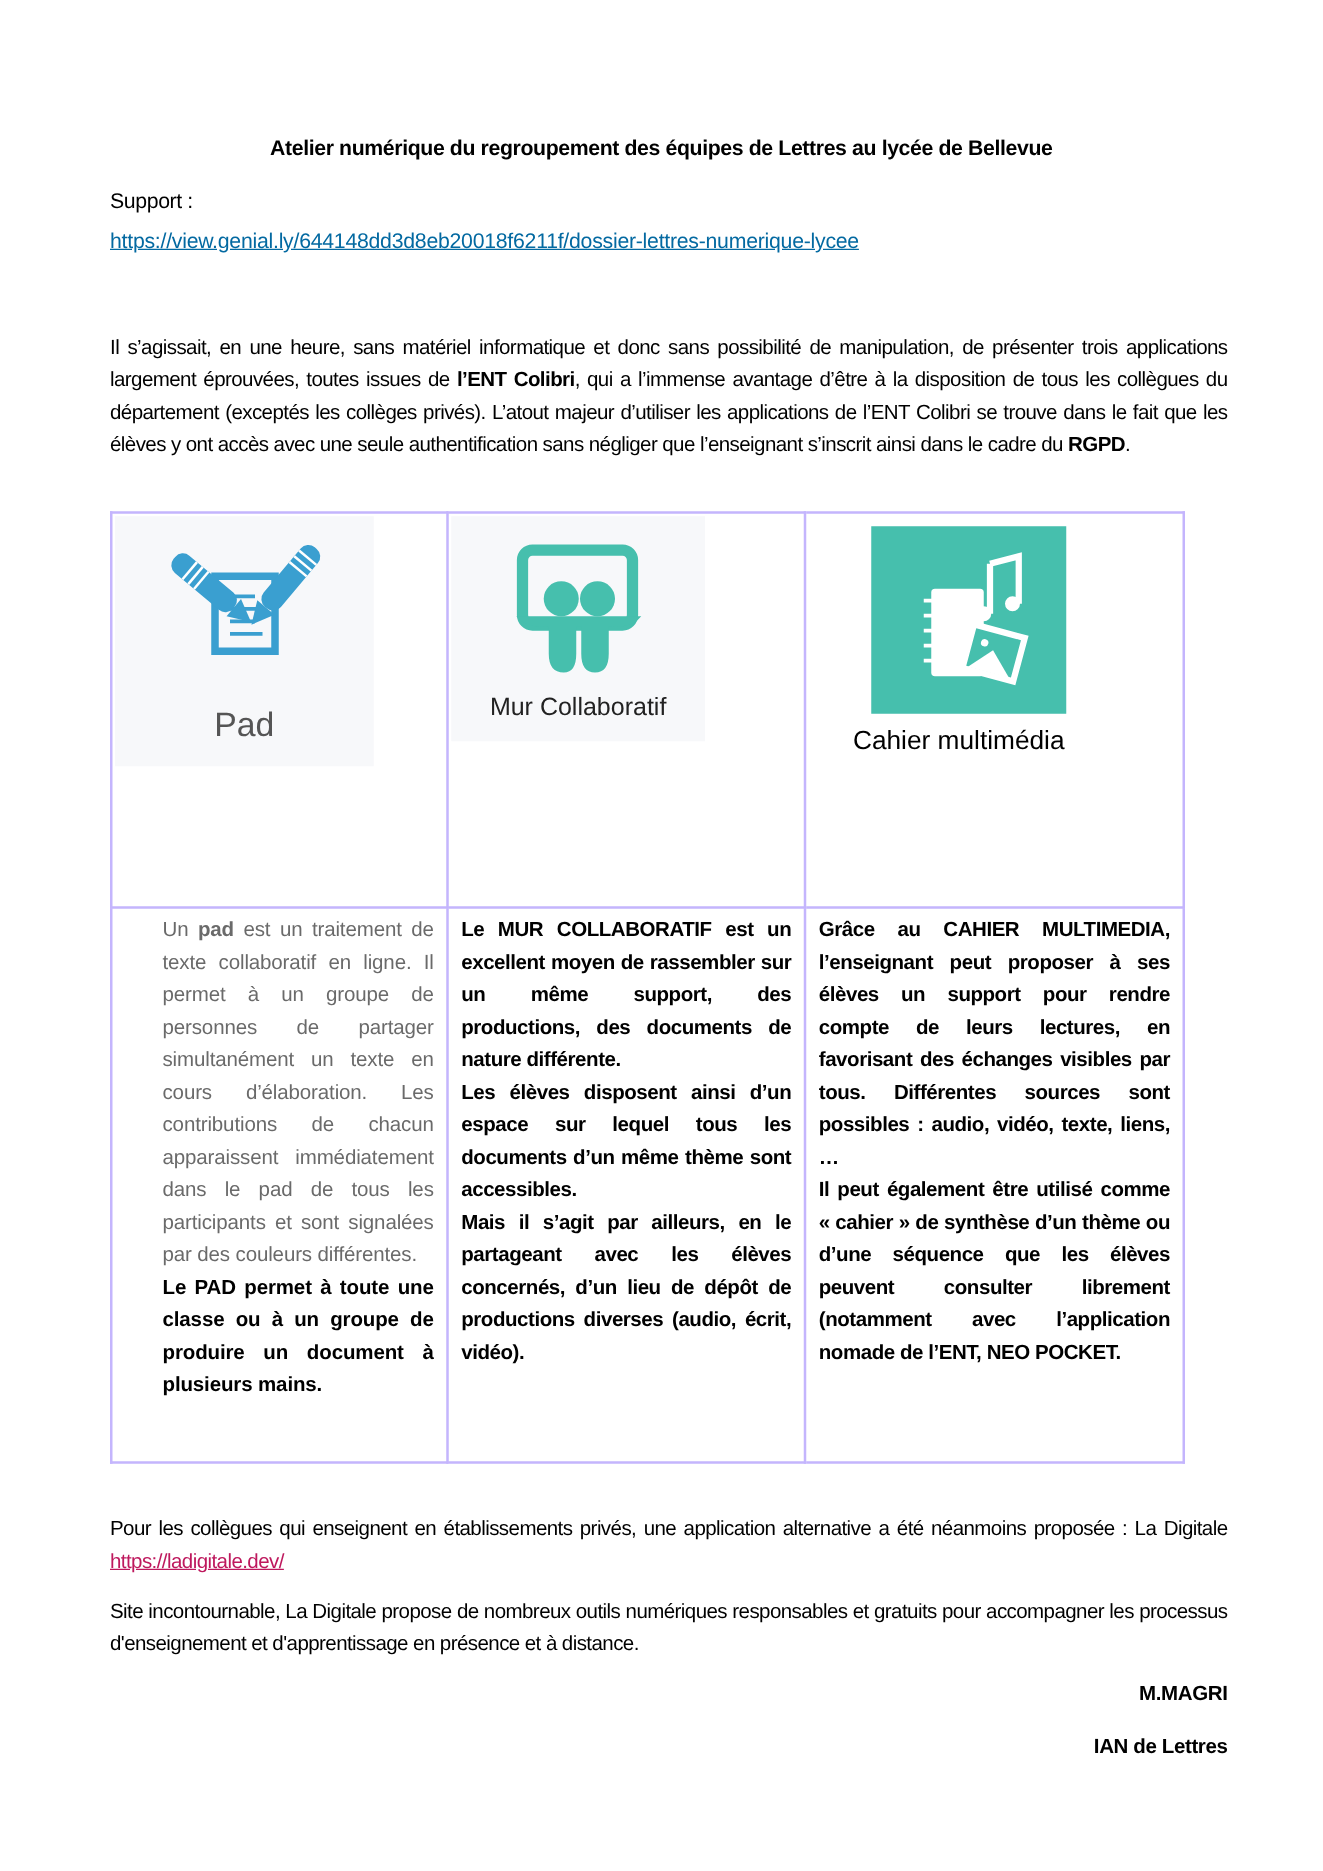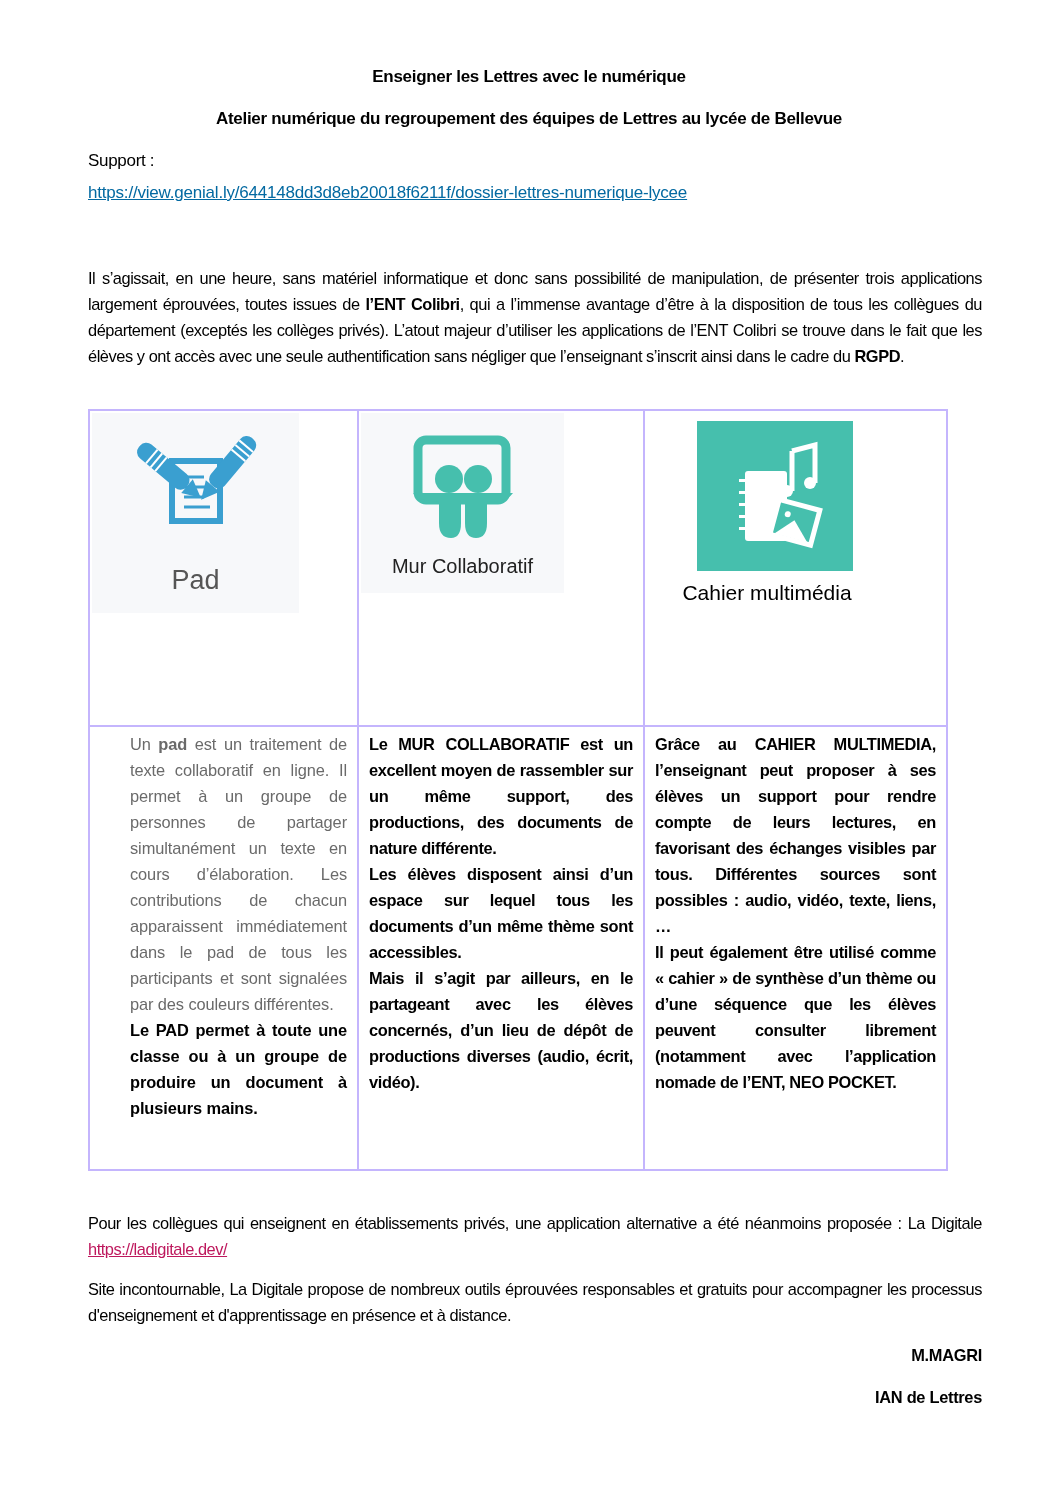--- a/index.html
+++ b/index.html
@@ -49,21 +49,20 @@
     .link2 { color: #be185d; text-decoration: underline; cursor: pointer; }
     .sig { position: absolute; right: 76px; font-weight: bold; font-size: 16.4px; text-align: right; letter-spacing: -0.3px; }
     .s1 { top: 1346px; }
     .s2 { top: 1388px; }
   </style>
 </head>
 <body>
 
 <div class="page">
 
-  <div class="title t1">Enseigner les Lettres avec le numérique</div>
   <div class="title t2">Atelier numérique du regroupement des équipes de Lettres au lycée de Bellevue</div>
   <div class="support">Support :</div>
   <a class="url">https://view.genial.ly/644148dd3d8eb20018f6211f/dossier-lettres-numerique-lycee</a>
 
   <div class="intro">
     <span>Il s’agissait, en une heure, sans matériel informatique et donc sans possibilité de manipulation, de présenter trois applications largement éprouvées, toutes issues de </span><b>l’ENT Colibri</b><span>, qui a l’immense avantage d’être à la disposition de tous les collègues du département (exceptés les collèges privés). </span><span>L’atout majeur d’utiliser les applications de l’ENT Colibri se trouve dans le fait que les élèves y ont accès avec une seule authentification sans négliger que l’enseignant s’inscrit ainsi dans le cadre du </span><b>RGPD</b><span>.</span>
   </div>
 
   <table class="apps">
     <colgroup>
@@ -157,18 +156,18 @@
           <p>Il peut également être utilisé comme « cahier » de synthèse d’un thème ou d’une séquence que les élèves peuvent consulter librement (notamment avec l’application nomade de l’ENT, NEO POCKET.</p>
         </div>
       </td>
     </tr>
   </tbody>
     </table>
 
   <div class="outro o1">
     <span>Pour les collègues qui enseignent en établissements privés, une application alternative a été néanmoins proposée : La Digitale </span><a class="link2">https://ladigitale.dev/</a>
   </div>
-  <div class="outro o2">Site incontournable, La Digitale propose de nombreux outils éprouvées responsables et gratuits pour accompagner les processus d'enseignement et d'apprentissage en présence et à distance.</div>
+  <div class="outro o2">Site incontournable, La Digitale propose de nombreux outils numériques responsables et gratuits pour accompagner les processus d'enseignement et d'apprentissage en présence et à distance.</div>
 
   <div class="sig s1">M.MAGRI</div>
   <div class="sig s2">IAN de Lettres</div>
 
 </div>
 
 </body></html>

